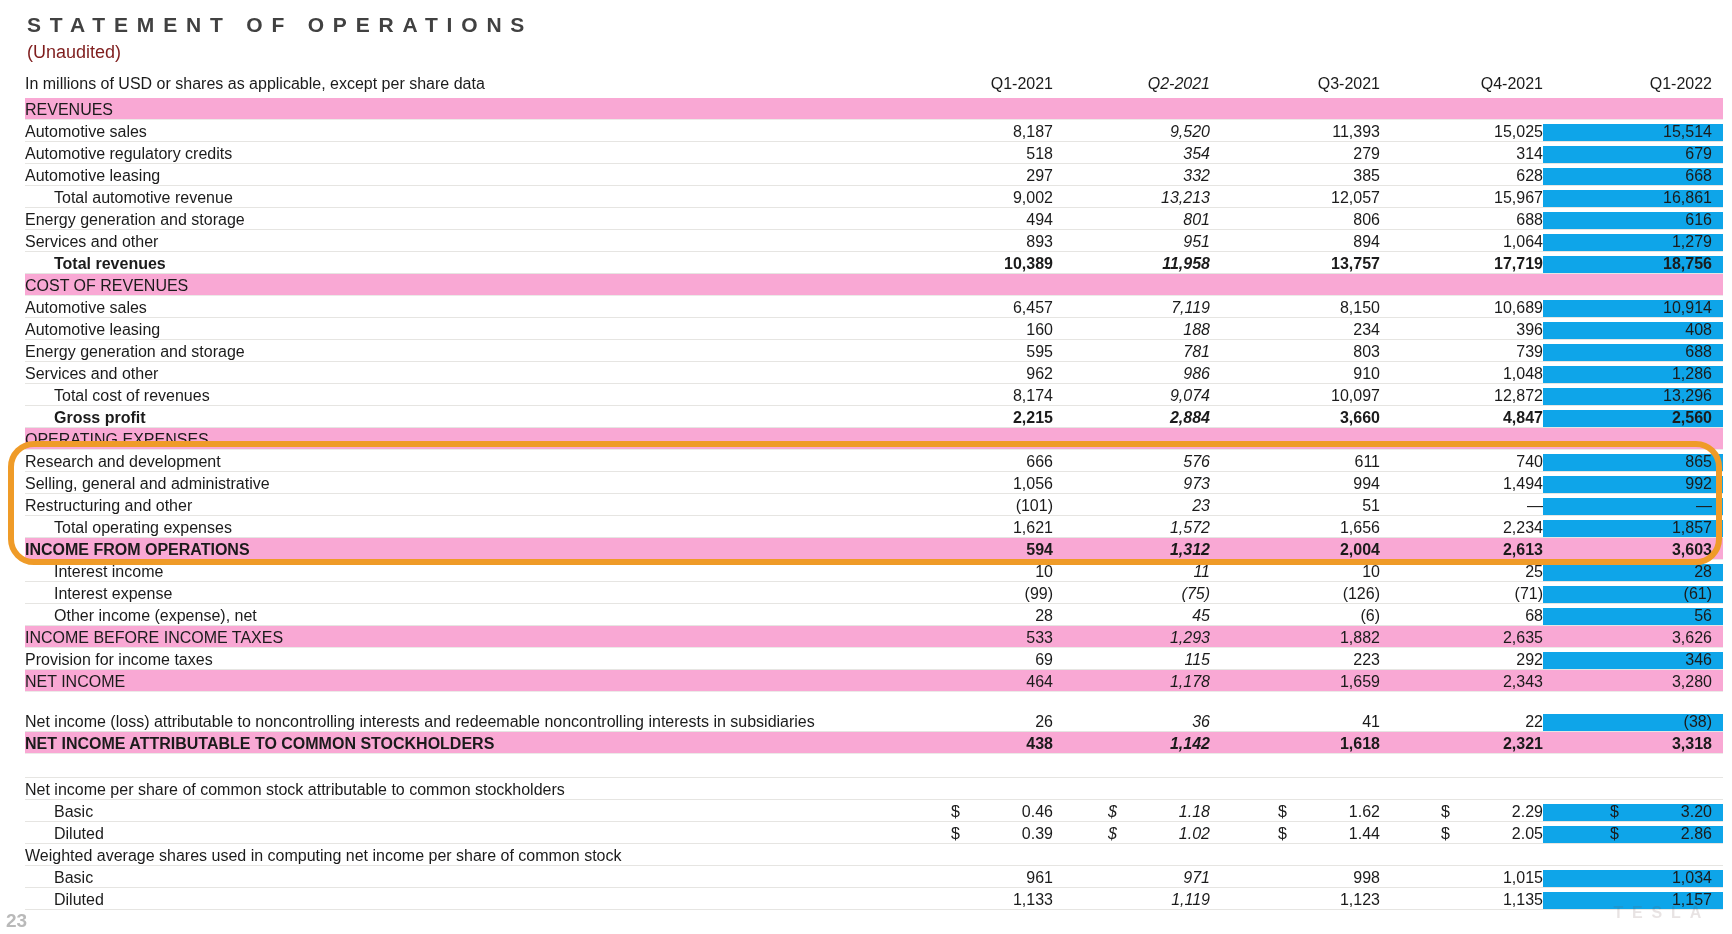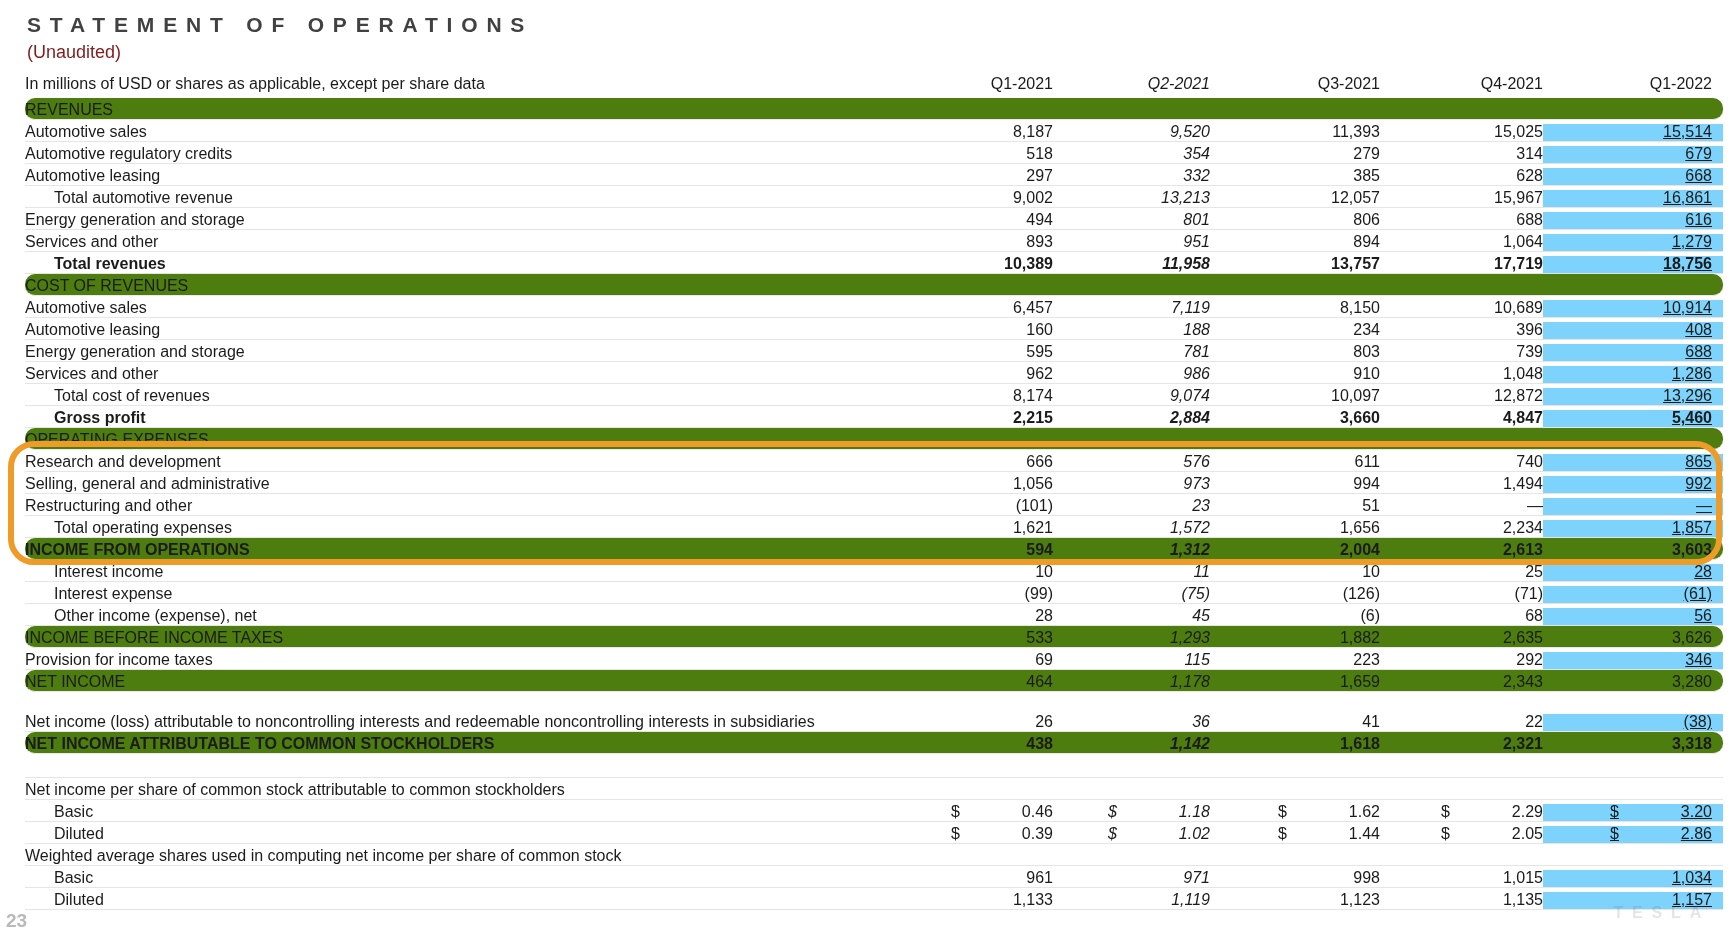--- a/index.html
+++ b/index.html
@@ -36,21 +36,21 @@
     font-size: 16px;
     line-height: 1.05;
   }
   .row {
     display: flex;
     height: 22px;
     box-sizing: border-box;
     border-bottom: 1px solid #e6e5e2;
     align-items: flex-end;
   }
-  .row.band { background: #4d7c0f; border-bottom-color: #eceae8; border-radius: 10px; }
+  .row.band { background: #f9a8d4; border-bottom-color: #eceae8; }
   .row.hdr { height: 26px; border-bottom: none; }
   .row.blank { height: 24px; }
   .row.twoline { height: 40px; }
   .row.bold { font-weight: 700; }
   .c-label {
     width: 878px;
     flex: none;
     box-sizing: border-box;
     display: flex;
     align-items: center;
@@ -63,21 +63,21 @@
     display: flex;
     align-items: center;
     justify-content: flex-end;
     white-space: nowrap;
   }
   .c1 { width: 150px; }
   .c2 { width: 157px; font-style: italic; }
   .c3 { width: 170px; }
   .c4 { width: 163px; }
   .c5 { width: 180px; padding-right: 11px; }
-  .row:not(.band):not(.hdr) .c5 { background: #7dd3fc; text-decoration: underline; }
+  .row:not(.band):not(.hdr) .c5 { background: #0ea5e9; }
   .row.hdr .c-label, .row.hdr .c-num { align-items: flex-end; padding-bottom: 5px; }
   .money {
     display: inline-flex;
     width: 102px;
     justify-content: space-between;
     align-items: center;
   }
   
   .annot {
     position: absolute;
@@ -239,21 +239,21 @@
         <div class="c-num c3">10,097</div>
         <div class="c-num c4">12,872</div>
         <div class="c-num c5">13,296</div>
       </div>
       <div class="row indent bold">
         <div class="c-label">Gross profit</div>
         <div class="c-num c1">2,215</div>
         <div class="c-num c2">2,884</div>
         <div class="c-num c3">3,660</div>
         <div class="c-num c4">4,847</div>
-        <div class="c-num c5">5,460</div>
+        <div class="c-num c5">2,560</div>
       </div>
       <div class="row band">
         <div class="c-label">OPERATING EXPENSES</div>
         <div class="c-num c1"></div>
         <div class="c-num c2"></div>
         <div class="c-num c3"></div>
         <div class="c-num c4"></div>
         <div class="c-num c5"></div>
       </div>
       <div class="row">

